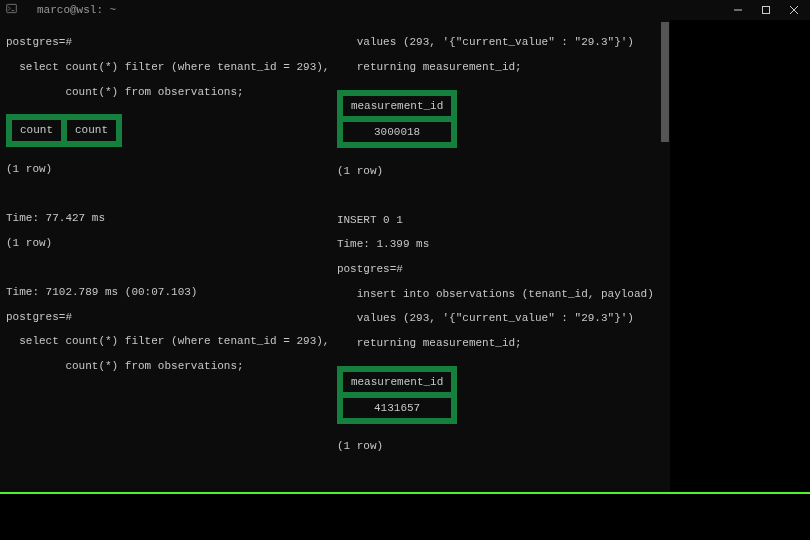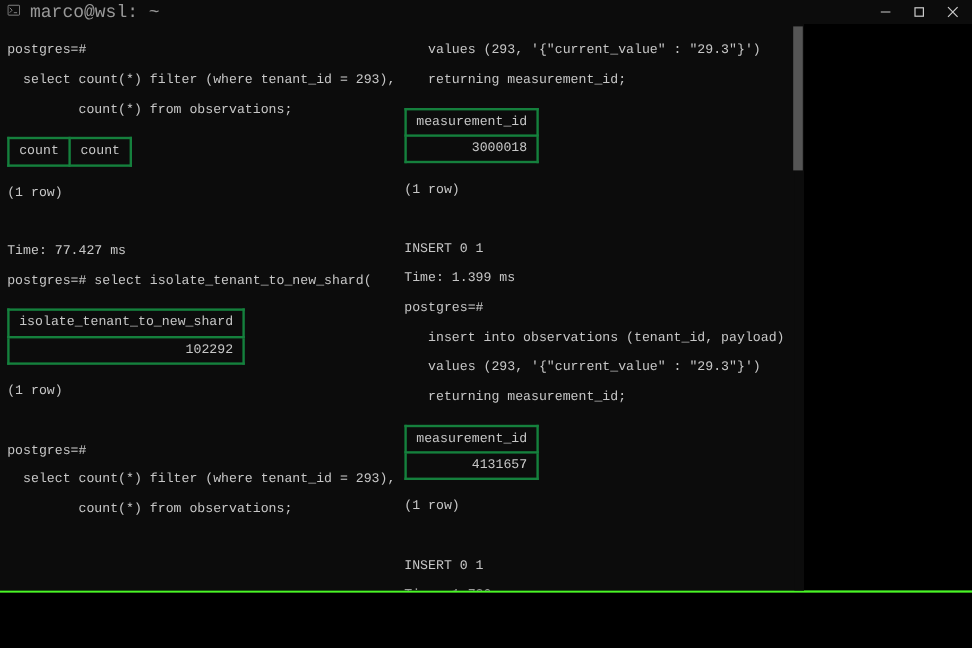--- a/index.html
+++ b/index.html
@@ -11,24 +11,24 @@
     height: 20px;
     background: #0c0c0c;
     display: flex;
     align-items: center;
     justify-content: space-between;
     padding: 0 2px;
   }
   .title-left {
     display: flex;
     align-items: center;
-    gap: 8px;
+    gap: 20px;
     padding-left: 4px;
     color: #999;
-    font-size: 15px;
+    font-size: 11px;
   }
   .window-controls {
     display: flex;
   }
   .window-btn {
     width: 28px;
     height: 18px;
     display: flex;
     align-items: center;
     justify-content: center;
@@ -76,26 +76,26 @@
   
   .pline { display: block; }
   
   table.psql {
     border-collapse: collapse;
     margin: 4px 0;
     font-family: inherit;
     font-size: 11px;
   }
   table.psql th, table.psql td {
-    border: 2px solid #15803d;
+    border: 6px solid #15803d;
     padding: 4px 8px;
     text-align: center;
   }
   table.psql th { font-weight: normal; }
-  table.psql td.ralign { text-align: right; }
+  table.psql td.ralign { text-align: center; }
   
   
   .separator {
     height: 2px;
     width: 810px;
     background: #4af626;
   }
   
   .below {
     height: 46px;
@@ -140,27 +140,23 @@
   <div class="pane left">
 <span class="pline">postgres=#</span>
 <span class="pline">  select count(*) filter (where tenant_id = 293),</span>
 <span class="pline">         count(*) from observations;</span>
 <table class="psql">
 <tbody><tr><th>count</th><th>count</th></tr>
 </tbody></table>
 <span class="pline">(1 row)</span>
 <span class="pline"> </span>
 <span class="pline">Time: 77.427 ms</span>
-<span class="pline">postgres=# select isolate_tenant_to_new_shard(</span>
-<table class="psql">
-<tbody><tr><th>isolate_tenant_to_new_shard</th></tr>
-<tr><td class="ralign">102292</td></tr>
-</tbody></table>
-<span class="pline">(1 row)</span>
-<span class="pline"> </span>
+<span class="pline">(1 row)</span>
+<span class="pline"> </span>
+<span class="pline">Time: 7102.789 ms (00:07.103)</span>
 <span class="pline">postgres=#</span>
 <span class="pline">  select count(*) filter (where tenant_id = 293),</span>
 <span class="pline">         count(*) from observations;</span>
 
 
 
 
 
   </div>
 

